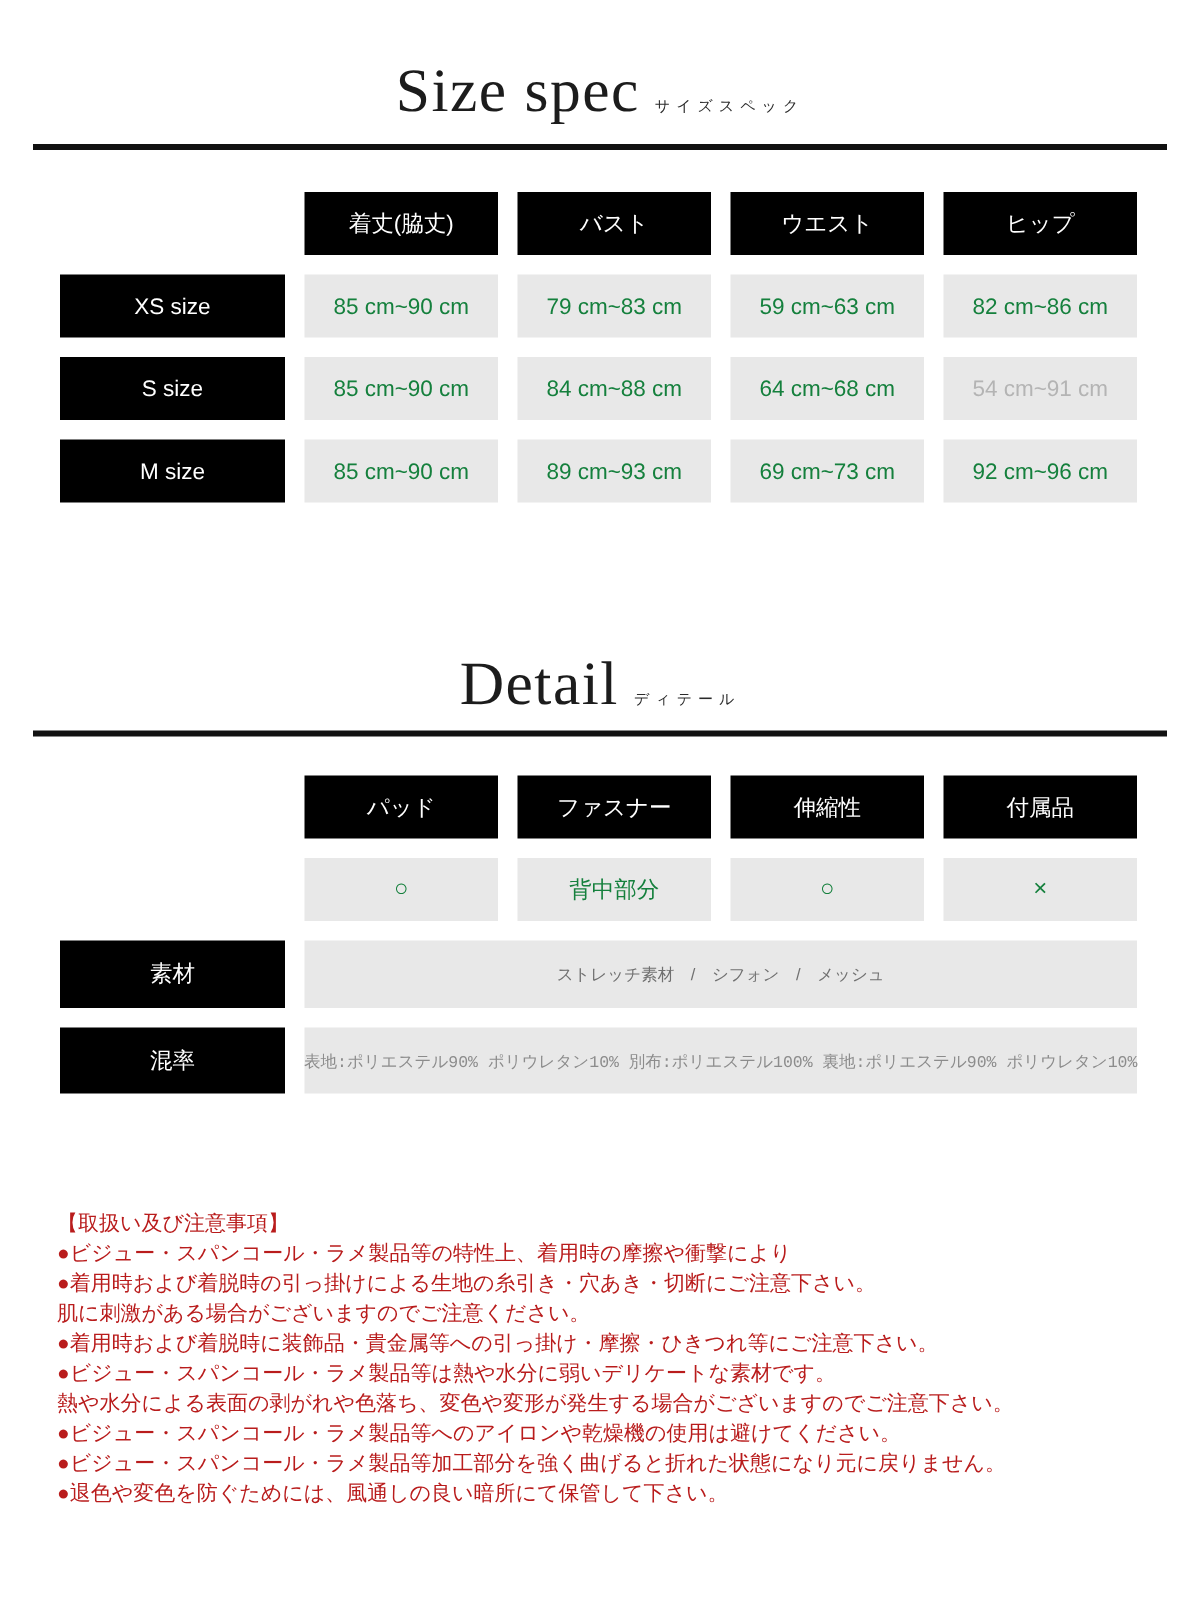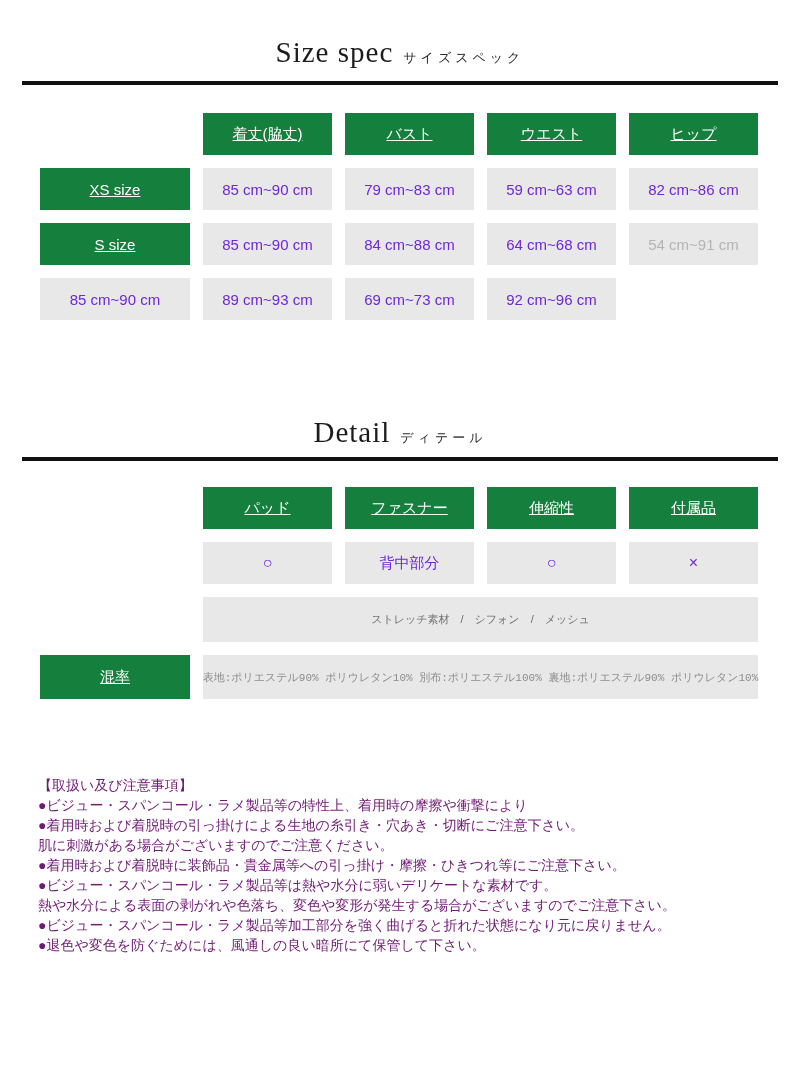--- a/index.html
+++ b/index.html
@@ -9,27 +9,27 @@
     height: 1067px;
     margin: 0 auto;
     overflow: hidden;
     font-family: "Liberation Sans", "DejaVu Sans", sans-serif;
   }
 
   
   .sec-head { text-align: center; margin-top: 36px; white-space: nowrap; }
   .sec-head .en {
     font-family: "Liberation Serif", "DejaVu Serif", serif;
-    font-size: 29px;
+    font-size: 41px;
     color: #1c1c1c;
     letter-spacing: 1px;
   }
   .sec-head .jp {
     font-family: "Liberation Serif", "DejaVu Serif", serif;
-    font-size: 13px;
+    font-size: 10px;
     color: #2a2a2a;
     letter-spacing: 4px;
     margin-left: 10px;
   }
   .sec-head.detail { margin-top: 96px; }
 
   .rule { height: 4px; background: #111111; margin: 12px 22px 0; }
   .sec-head.detail + .rule { margin-top: 8px; }
 
   
@@ -42,35 +42,35 @@
   .tbl.spec { grid-template-rows: 42px 42px 42px 42px; }
   .tbl.detail-tbl { grid-template-rows: 42px 42px 45px 44px; margin-top: 26px; }
 
   .cell {
     display: flex;
     align-items: center;
     justify-content: center;
     text-align: center;
     font-size: 15px;
   }
-  .cell.dark  { background: #15803d; color: #ffffff; text-decoration: underline; }
-  .cell.light { background: #e8e8e8; color: #6d28d9; }
+  .cell.dark  { background: #000000; color: #ffffff; }
+  .cell.light { background: #e8e8e8; color: #15803d; }
   .cell.muted { color: #b4b4b4; }
   .cell.spacer { background: transparent; }
   .cell.mark { font-size: 16px; }
   .cell.span4 { grid-column: 2 / 6; }
   .cell.material-val { font-size: 11px; color: #707070; word-spacing: 8px; }
   .cell.mix-val { font-size: 11px; color: #8c8c8c; white-space: nowrap; font-family: Liberation Mono, monospace; }
 
   
   .notes { margin: 76px 28px 0 38px; }
   .notes p {
     font-size: 14px;
     line-height: 20px;
-    color: #701a75;
+    color: #b91c1c;
     white-space: nowrap;
   }
 </style>
 </head>
 <body>
 
 <div>
   <div class="sec-head">
     <span class="en">Size spec</span><span class="jp">サイズスペック</span>
   </div>
@@ -89,20 +89,21 @@
     <div class="cell light">79 cm~83 cm</div>
     <div class="cell light">59 cm~63 cm</div>
     <div class="cell light">82 cm~86 cm</div>
 
     <div class="cell dark">S size</div>
     <div class="cell light">85 cm~90 cm</div>
     <div class="cell light">84 cm~88 cm</div>
     <div class="cell light">64 cm~68 cm</div>
     <div class="cell light muted">54 cm~91 cm</div>
 
+    <div class="cell dark">M size</div>
     <div class="cell light">85 cm~90 cm</div>
     <div class="cell light">89 cm~93 cm</div>
     <div class="cell light">69 cm~73 cm</div>
     <div class="cell light">92 cm~96 cm</div>
   </div>
 </div>
 
 <div>
   <div class="sec-head detail">
     <span class="en">Detail</span><span class="jp">ディテール</span>
@@ -116,30 +117,32 @@
     <div class="cell dark">ファスナー</div>
     <div class="cell dark">伸縮性</div>
     <div class="cell dark">付属品</div>
 
     <div class="cell spacer"></div>
     <div class="cell light mark">○</div>
     <div class="cell light">背中部分</div>
     <div class="cell light mark">○</div>
     <div class="cell light mark">×</div>
 
+    <div class="cell dark">素材</div>
     <div class="cell light span4 material-val">ストレッチ素材 / シフォン / メッシュ</div>
 
     <div class="cell dark">混率</div>
     <div class="cell light span4 mix-val">表地:ポリエステル90% ポリウレタン10% 別布:ポリエステル100% 裏地:ポリエステル90% ポリウレタン10%</div>
   </div>
 </div>
 
 <div class="notes">
   <p>【取扱い及び注意事項】</p>
   <p>●ビジュー・スパンコール・ラメ製品等の特性上、着用時の摩擦や衝撃により</p>
   <p>●着用時および着脱時の引っ掛けによる生地の糸引き・穴あき・切断にご注意下さい。</p>
   <p>肌に刺激がある場合がございますのでご注意ください。</p>
   <p>●着用時および着脱時に装飾品・貴金属等への引っ掛け・摩擦・ひきつれ等にご注意下さい。</p>
   <p>●ビジュー・スパンコール・ラメ製品等は熱や水分に弱いデリケートな素材です。</p>
   <p>熱や水分による表面の剥がれや色落ち、変色や変形が発生する場合がございますのでご注意下さい。</p>
+  <p>●ビジュー・スパンコール・ラメ製品等へのアイロンや乾燥機の使用は避けてください。</p>
   <p>●ビジュー・スパンコール・ラメ製品等加工部分を強く曲げると折れた状態になり元に戻りません。</p>
   <p>●退色や変色を防ぐためには、風通しの良い暗所にて保管して下さい。</p>
 </div>
 
 </body></html>

